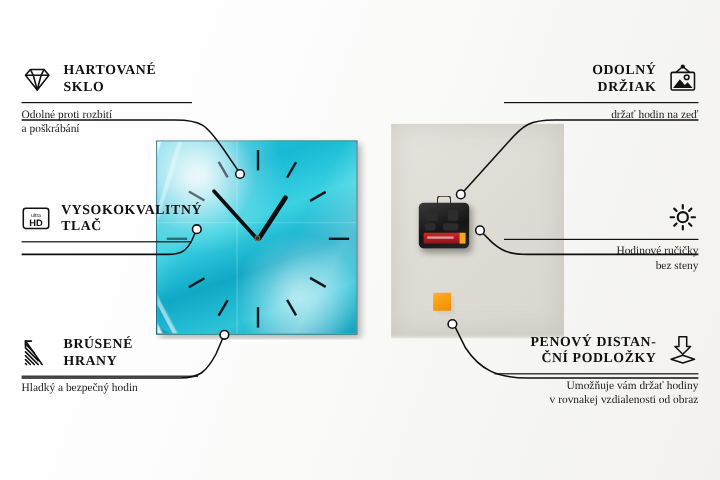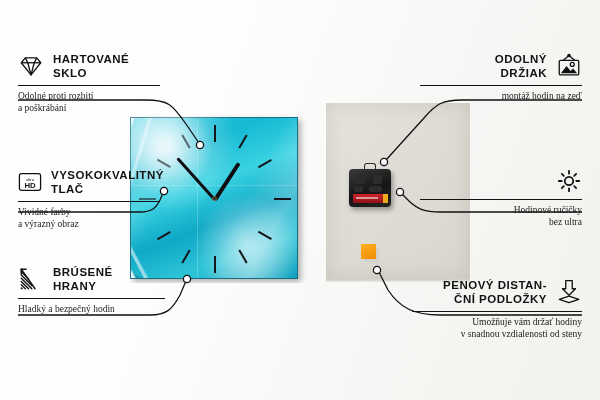--- a/index.html
+++ b/index.html
@@ -114,21 +114,21 @@
   
   .lines{position:absolute;left:0;top:0;width:600px;height:400px;}
 
   
   .feat{position:absolute;}
   .feat .head{
     display:flex; align-items:center; gap:9px;
   }
   .feat.right .head{justify-content:flex-end;}
   .feat .title{
-    font-family:Liberation Sans, sans-serif;
+    font-family:Liberation Serif, serif;
     font-weight:700; font-size:11.5px; letter-spacing:.5px;
     line-height:14px; color:#121212; text-transform:uppercase;
   }
   .feat.right .title{text-align:right;}
   .feat .rule{
     height:1px;background:#111;margin-top:5px;
   }
   .feat .desc{
     font-family:Liberation Serif, serif;
     font-size:9.5px; line-height:12px; color:#1b1b1b; margin-top:4px;
@@ -235,27 +235,23 @@
         <rect x="2" y="3" width="30" height="24" rx="3" fill="none" stroke="#111" stroke-width="1.8"></rect>
         <text x="17" y="13" font-family="Liberation Sans, sans-serif" font-size="6" text-anchor="middle" fill="#111">ultra</text>
         <text x="17" y="24" font-family="Liberation Sans, sans-serif" font-size="11" font-weight="bold" text-anchor="middle" fill="#111">HD</text>
       </svg>
       <div>
         <div class="title">VYSOKOKVALITNÝ</div>
         <div class="title">TLAČ</div>
       </div>
     </div>
     <div class="rule" style="width:142px;"></div>
-    <div class="desc">
-      <div>Vividné farby</div>
-      <div>a výrazný obraz</div>
-    </div>
-  </div>
-
-  <div class="feat left" style="left:18px;top:265px;width:165px;">
+  </div>
+
+  <div class="feat left" style="left:18px;top:280px;width:165px;">
     <div class="head">
       <svg class="icon" viewBox="0 0 32 32">
         <g stroke="#111" stroke-width="1.7" stroke-linecap="round">
           <path d="M4,4 L4,10"></path>
             <path d="M4,4 L10,4"></path>
           <path d="M4,7  L13,16"></path>
           <path d="M4,11 L17,24"></path>
           <path d="M4,15 L17,28"></path>
           <path d="M4,19 L13,28"></path>
           <path d="M4,23 L9,28"></path>
@@ -285,21 +281,21 @@
           <path d="M16,3 L9,9 M16,3 L23,9"></path>
           <circle cx="16" cy="3" r="1.4" fill="#111"></circle>
           <rect x="4" y="9" width="24" height="18" rx="1.5"></rect>
           <path d="M6,25 L13,16 L18,22 L21,19 L26,25 Z" fill="#111" stroke="none"></path>
           <circle cx="20" cy="14" r="2.4"></circle>
         </g>
       </svg>
     </div>
     <div class="rule" style="width:162px;margin-left:auto;"></div>
     <div class="desc">
-      <div>montáž hodin na zeď</div>
+      <div>držať hodin na zeď</div>
     </div>
   </div>
 
   <div class="feat right" style="left:420px;top:168px;width:162px;">
     <div class="head">
       <svg class="icon" viewBox="0 0 32 32">
         <g fill="none" stroke="#111" stroke-width="2.2" stroke-linecap="round">
           <circle cx="16" cy="16" r="5.2"></circle>
           <path d="M16,3.5 L16,7"></path>
             <path d="M16,25 L16,28.5"></path>
@@ -308,37 +304,37 @@
           <path d="M7.2,7.2 L9.6,9.6"></path>
             <path d="M22.4,22.4 L24.8,24.8"></path>
           <path d="M24.8,7.2 L22.4,9.6"></path>
             <path d="M9.6,22.4 L7.2,24.8"></path>
         </g>
       </svg>
     </div>
     <div class="rule" style="width:162px;margin-left:auto;"></div>
     <div class="desc">
       <div>Hodinové ručičky</div>
-      <div>bez ultra</div>
+      <div>bez steny</div>
     </div>
   </div>
 
   <div class="feat right" style="left:412px;top:278px;width:170px;">
     <div class="head">
       <div>
         <div class="title">PENOVÝ DISTAN-</div>
         <div class="title">ČNÍ PODLOŽKY</div>
       </div>
       <svg class="icon" viewBox="0 0 32 32">
         <g fill="none" stroke="#111" stroke-width="1.6" stroke-linejoin="round">
           <path d="M12,2 L20,2 L20,12 L24,12 L16,20 L8,12 L12,12 Z"></path>
           <path d="M16,21 L28,25 L16,29 L4,25 Z"></path>
         </g>
       </svg>
     </div>
     <div class="rule" style="width:170px;margin-left:auto;"></div>
     <div class="desc">
       <div>Umožňuje vám držať hodiny</div>
-      <div>v snadnou vzdialenosti od steny</div>
+      <div>v rovnakej vzdialenosti od obraz</div>
     </div>
   </div>
 
 </div>
 
 </body></html>

